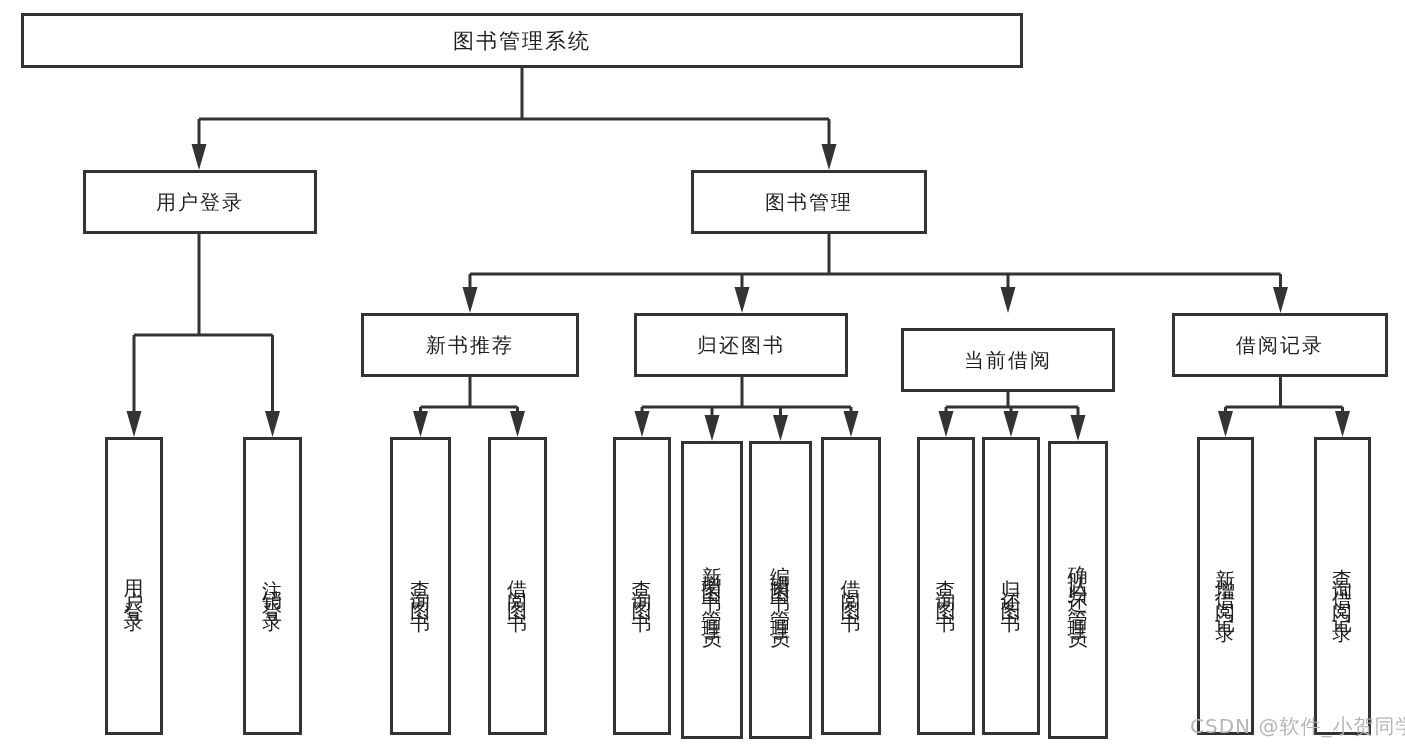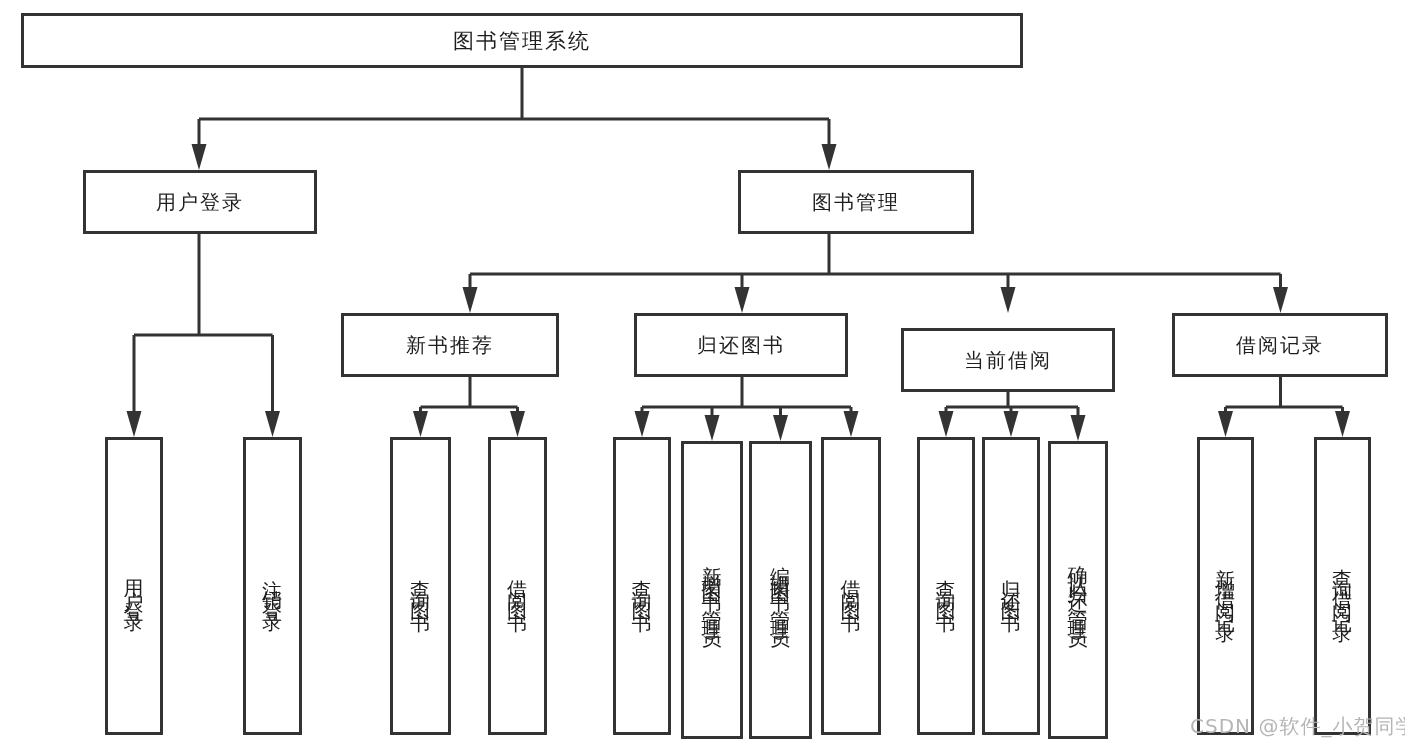--- a/index.html
+++ b/index.html
@@ -116,25 +116,25 @@
     </g>
   </svg>
 
   <div class="hbox root" style="left:21px; top:13px; width:1002px; height:55px;">
     <span>图书管理系统</span>
   </div>
 
   <div class="hbox" style="left:83px; top:170px; width:234px; height:64px;">
     <span>用户登录</span>
   </div>
-  <div class="hbox" style="left:738px; top:170px; width:236px; height:64px;">
+  <div class="hbox" style="left:691px; top:170px; width:236px; height:64px;">
     <span>图书管理</span>
   </div>
 
-  <div class="hbox" style="left:341px; top:313px; width:218px; height:64px;">
+  <div class="hbox" style="left:361px; top:313px; width:218px; height:64px;">
     <span>新书推荐</span>
   </div>
   <div class="hbox" style="left:634px; top:313px; width:214px; height:64px;">
     <span>归还图书</span>
   </div>
   <div class="hbox" style="left:901px; top:328px; width:214px; height:64px;">
     <span>当前借阅</span>
   </div>
   <div class="hbox" style="left:1172px; top:313px; width:216px; height:64px;">
     <span>借阅记录</span>

